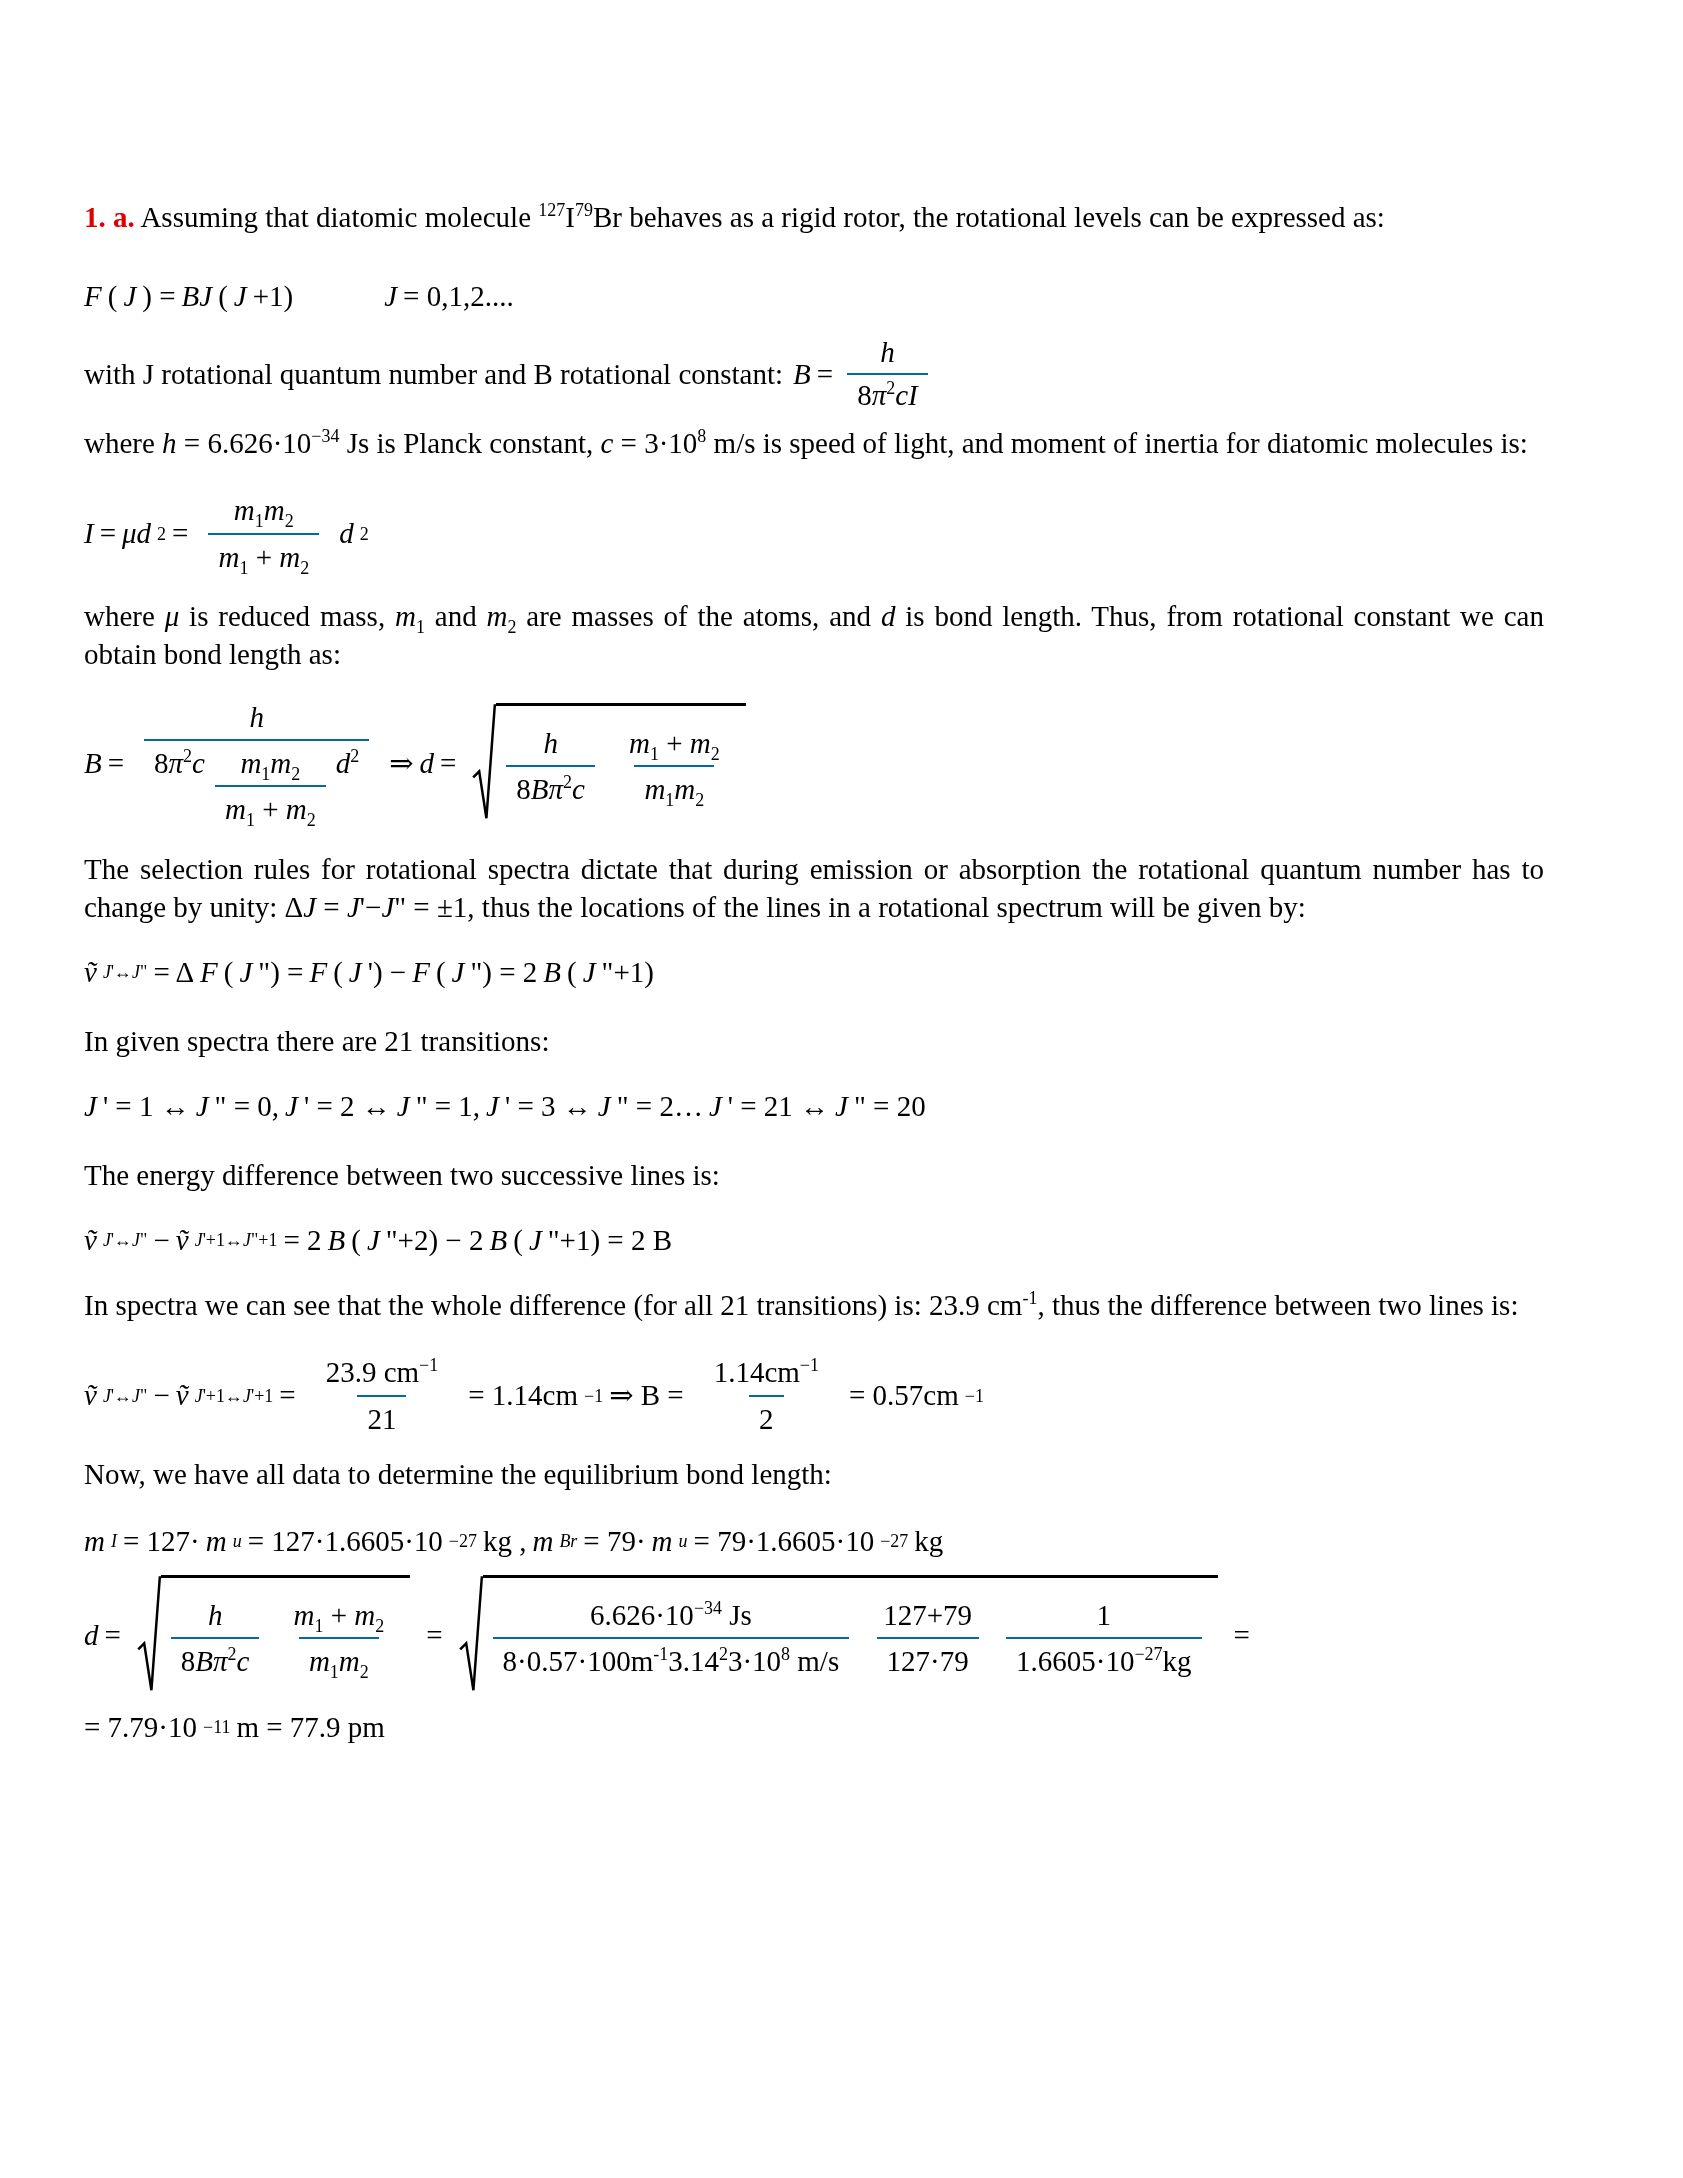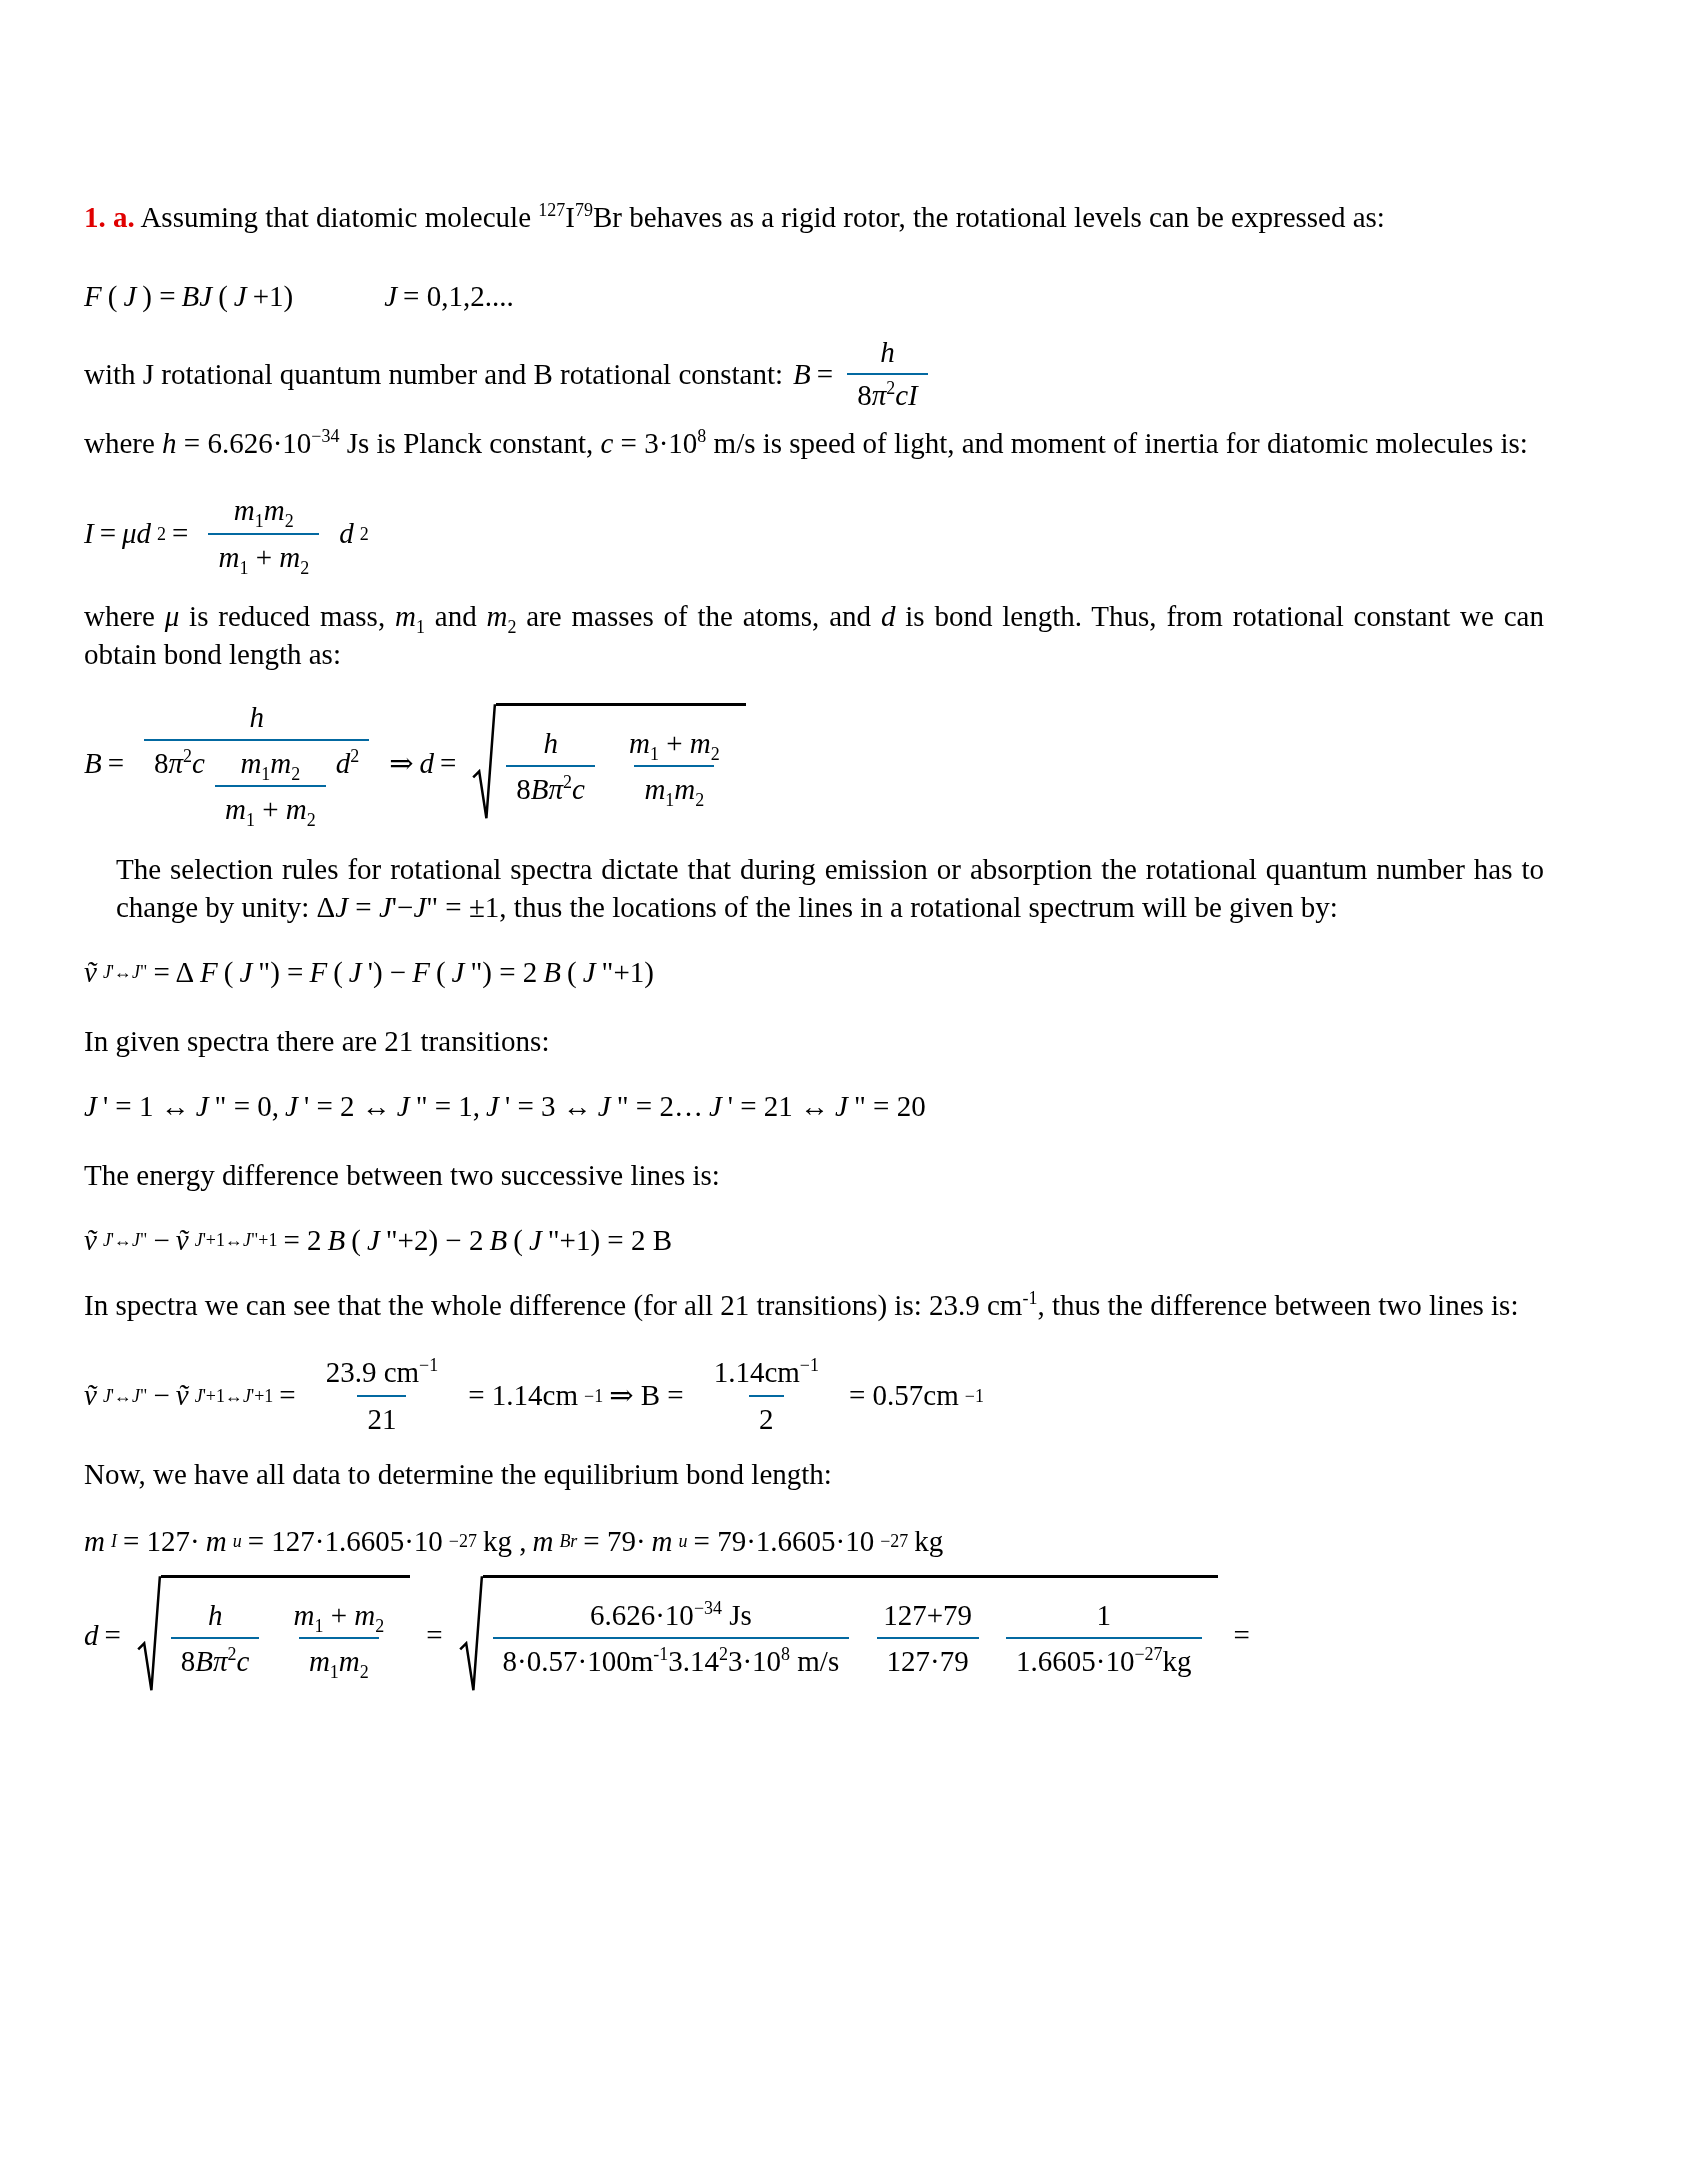--- a/index.html
+++ b/index.html
@@ -30,21 +30,21 @@
   .rad  { width: 24px; flex: none; align-self: stretch; height: auto; }
   .sqrt-body { border-top: 3px solid #000; display: inline-flex; align-items: center; gap: 16px; padding: 5px 12px 2px 6px; }
 
   
   #eq-levels      { margin-top: 42px; }
   #p-with         { margin-top: 22px; display: flex; align-items: center; gap: 10px; }
   #p-where-h      { margin-top: 12px; }
   #eq-inertia     { margin-top: 30px; }
   #p-where-mu     { margin-top: 22px; }
   #eq-bond        { margin-top: 26px; }
-  #p-selection    { margin-top: 22px; margin-left: 32px; }
+  #p-selection    { margin-top: 22px; }
   #eq-lines       { margin-top: 28px; }
   #p-given        { margin-top: 32px; }
   #eq-transitions { margin-top: 28px; }
   #p-energy       { margin-top: 32px; }
   #eq-diff        { margin-top: 28px; }
   #p-spectra      { margin-top: 28px; }
   #eq-value       { margin-top: 30px; }
   #p-now          { margin-top: 18px; }
   #eq-masses      { margin-top: 30px; }
   #eq-final       { margin-top: 16px; }
@@ -195,15 +195,18 @@
         </span>
         <span class="frac">
           <span class="num">1</span>
           <span class="den">1.6605·10<sup>−27</sup>kg</span>
         </span>
       </span>
     </span>
     <span class="mrow">=</span>
   </div>
 
+  <div class="eq" id="eq-result">
+    <span class="mrow">= 7.79·10<sup>−11</sup>m = 77.9 pm</span>
+  </div>
 
 </div>
 
 
 </body></html>

